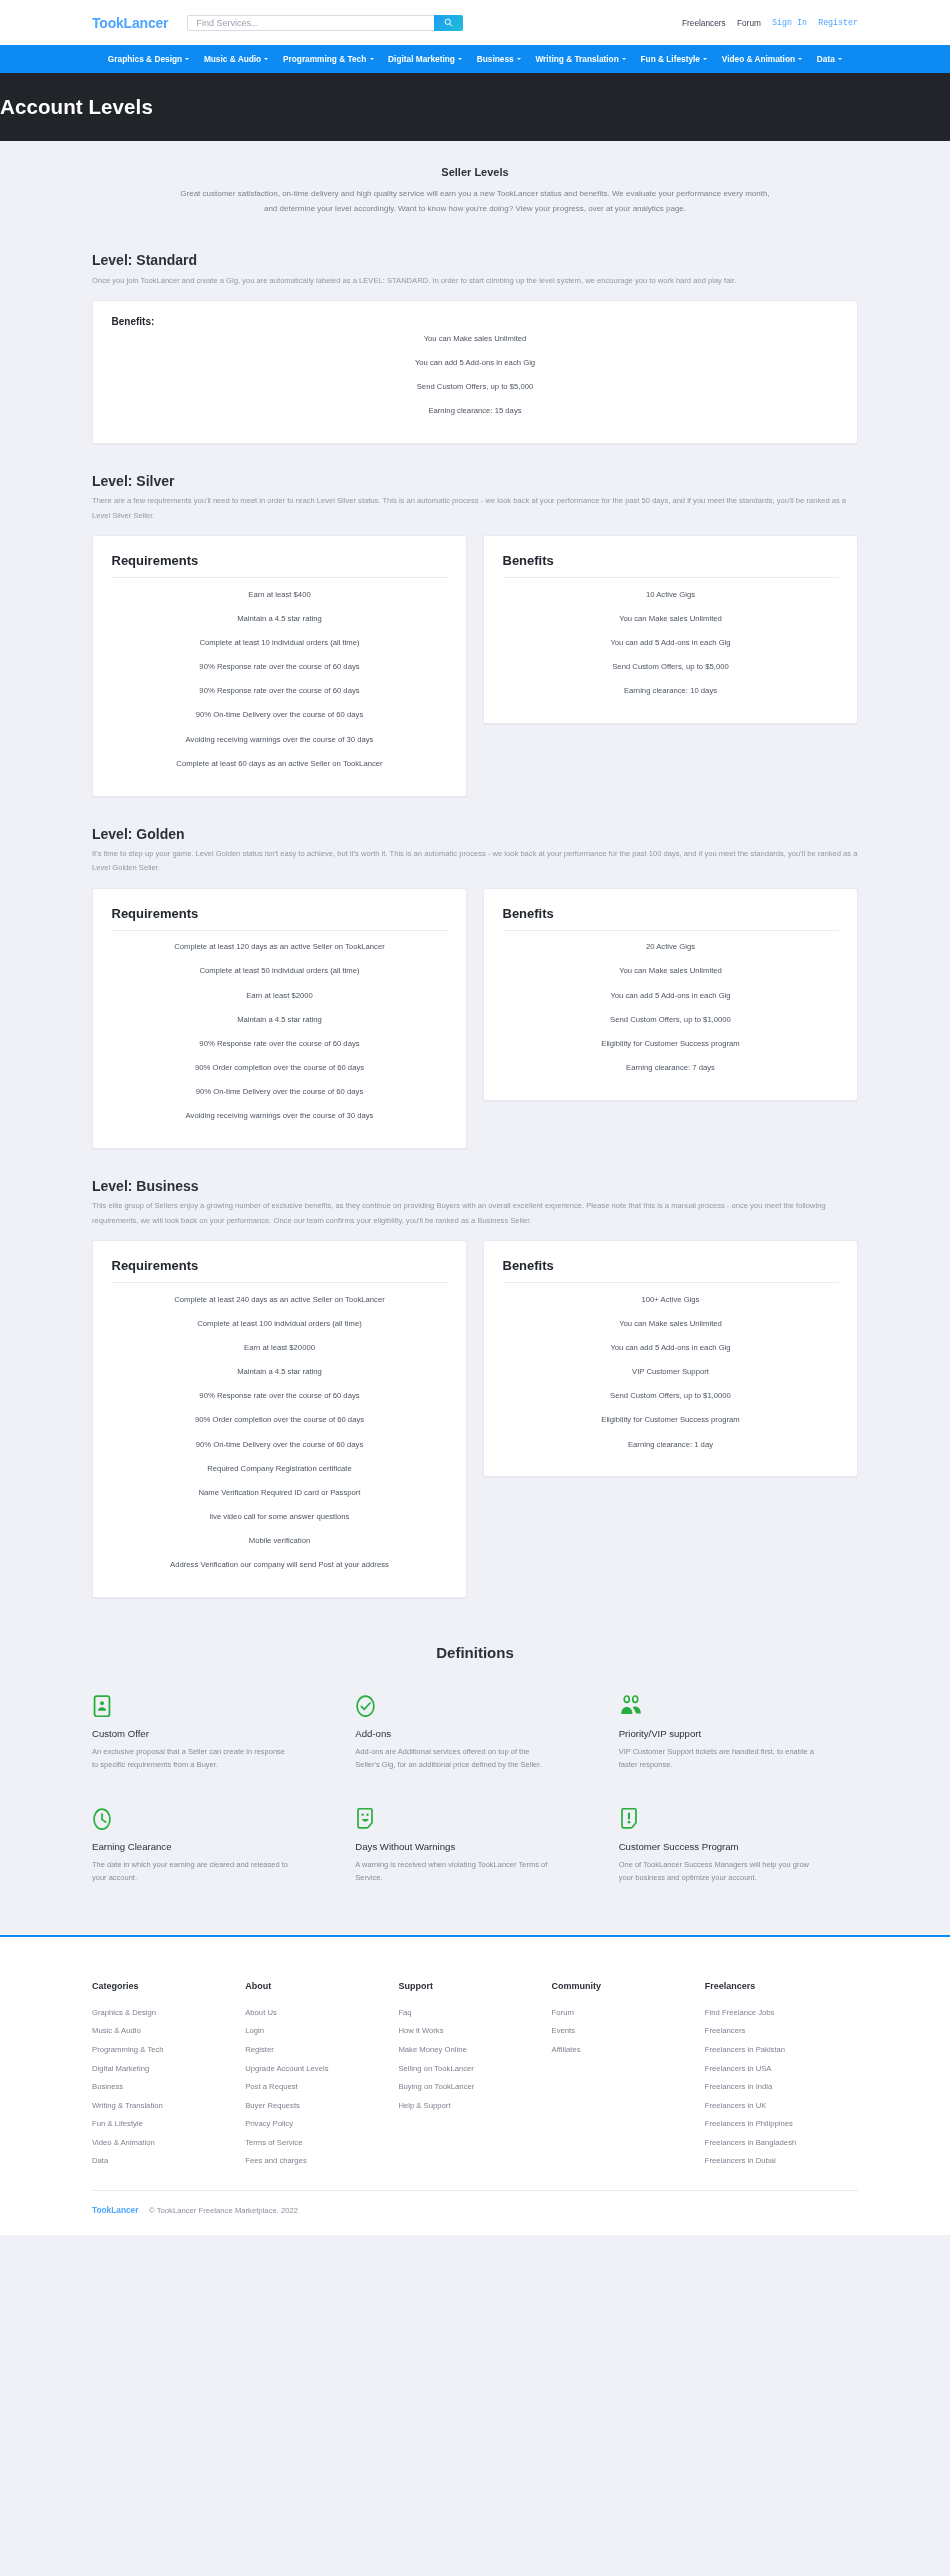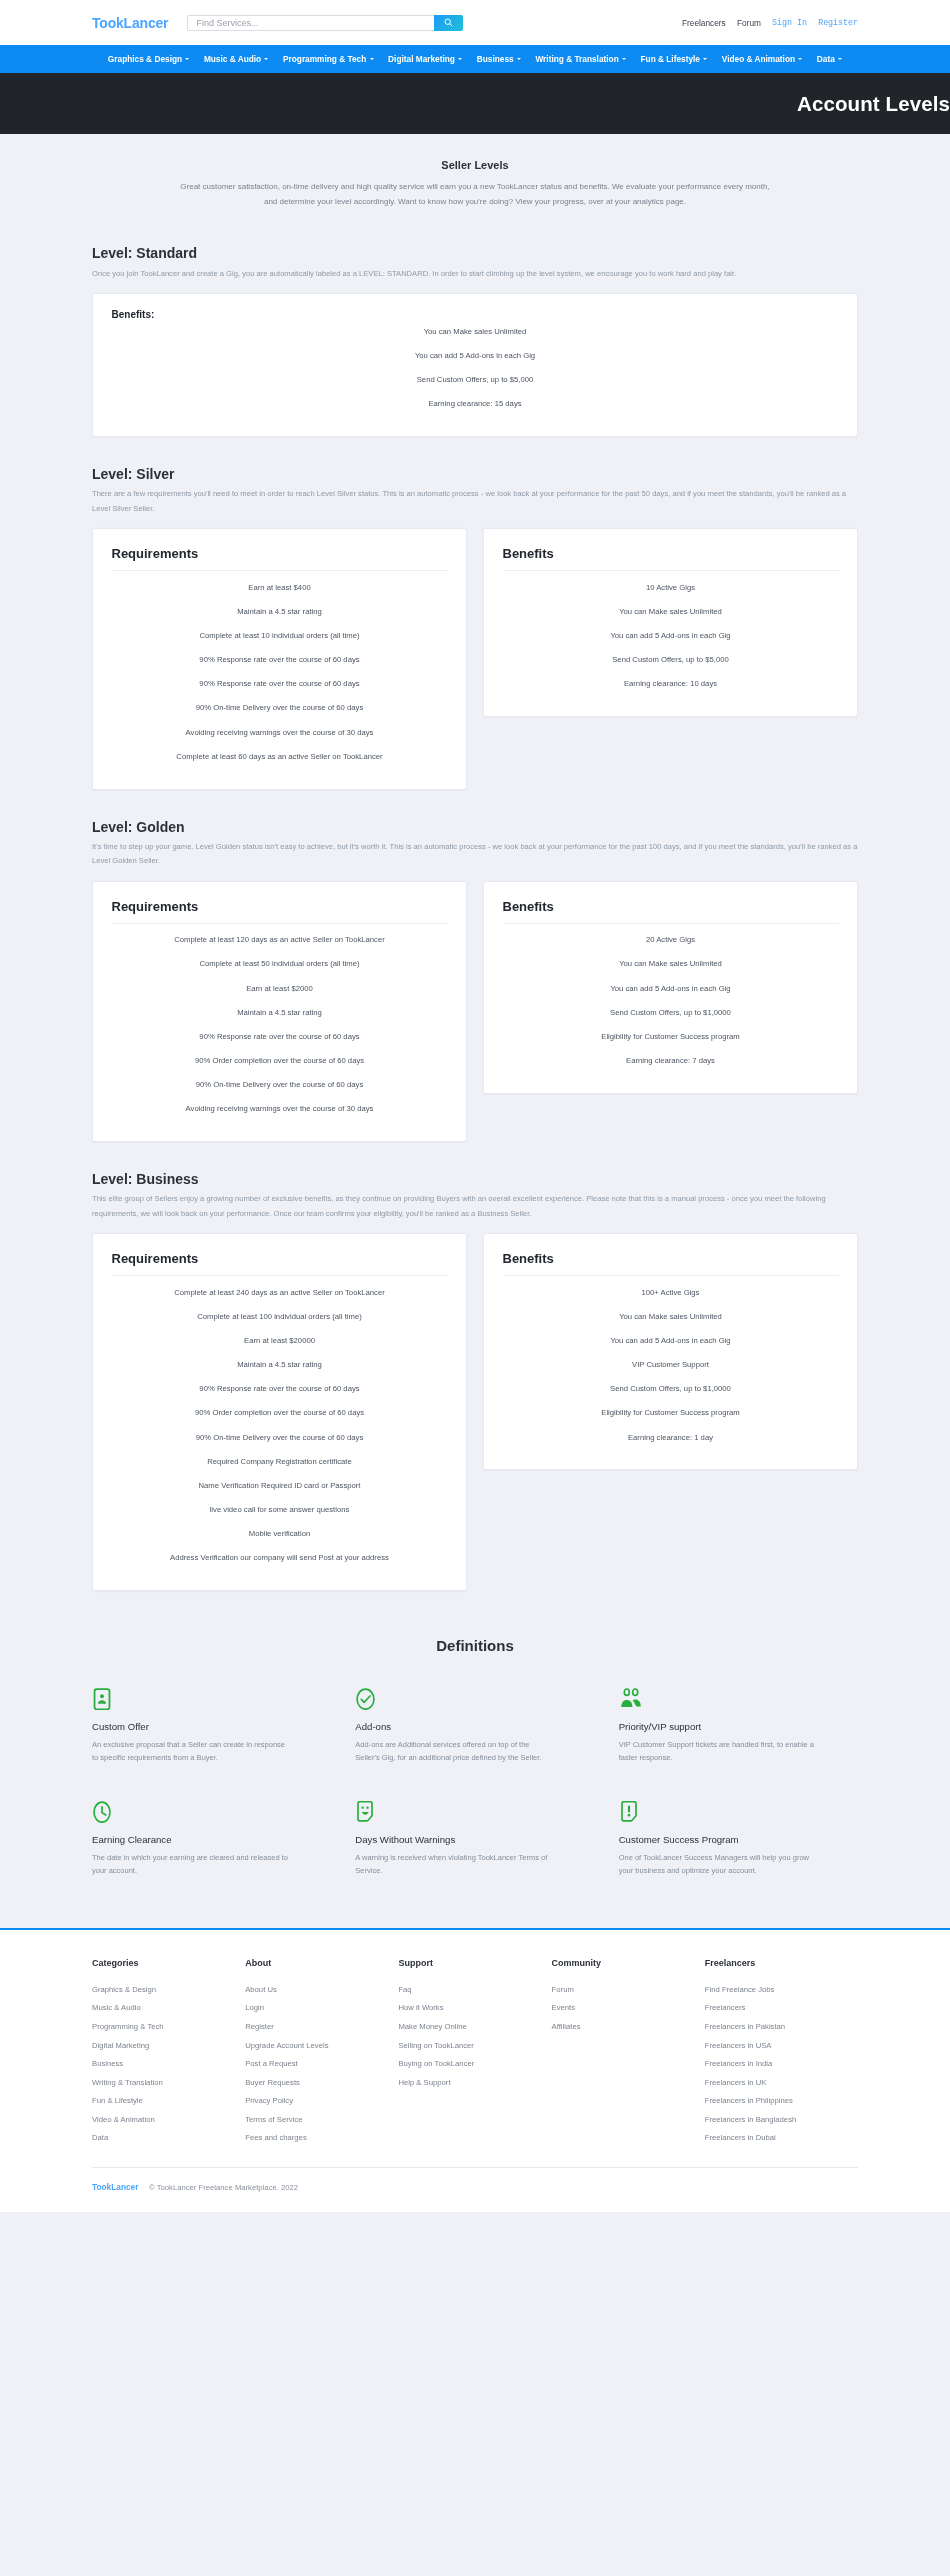--- a/index.html
+++ b/index.html
@@ -39,21 +39,21 @@
     width:766px; margin:0 auto; height:28px;
     display:flex; align-items:center; justify-content:center; gap:14.5px;
   }
   .catnav-item {
     color:#fff; font-size:8.3px; font-weight:bold; cursor:pointer;
     display:flex; align-items:center; gap:3.3px; white-space:nowrap;
   }
   .caret { width:0;height:0;border-left:2.3px solid transparent;border-right:2.3px solid transparent;border-top:2.6px solid #fff; }
 
   
-  .hero { background:#212529; height:61px; display:flex; align-items:center; justify-content:flex-end; }
+  .hero { background:#212529; height:68px; display:flex; align-items:center; justify-content:flex-start; }
   .hero h1 { color:#fff; font-size:20.5px; font-weight:bold; letter-spacing:0.1px; }
 
   
   .intro { padding:25px 0 6.6px; text-align:center; }
   .intro h2 { font-size:11px; font-weight:bold; color:#2c3038; margin-bottom:9.2px; }
   .intro p { font-size:8px; line-height:1.85; color:#7b828e; max-width:594px; margin:0 auto; }
 
   
   .level { padding-top:29px; }
   .level h3 { font-size:14px; font-weight:bold; color:#2c3038; margin-bottom:5.3px; }
@@ -77,21 +77,21 @@
 
   
   .definitions { padding:46px 0 13.2px; }
   .definitions h2 { text-align:center; font-size:15px; font-weight:bold; color:#2c3038; margin-bottom:34px; }
   .defgrid { display:grid; grid-template-columns:repeat(3,1fr); gap:37px 24px; }
   .defitem .icon { height:22.4px; margin-bottom:10.6px; }
   .defitem h4 { font-size:9.6px; font-weight:normal; color:#2c3038; margin-bottom:6px; }
   .defitem p { font-size:7.5px; line-height:1.75; color:#868e9b; max-width:198px; }
 
   
-  .footer { background:#fff; border-top:2px solid #0d8bf2; margin-top:37px; padding:28px 0 0; }
+  .footer { background:#fff; border-top:2px solid #0d8bf2; margin-top:37px; padding:44px 0 0; }
   .footcols { display:grid; grid-template-columns:repeat(5,1fr); gap:0; }
   .footcol h5 { font-size:9px; font-weight:bold; color:#2c3038; margin-bottom:17px; }
   .footcol a {
     display:block; font-size:7.7px; color:#7d838f; text-decoration:none;
     margin-bottom:9.6px;
   }
   .footrule { border:none; border-top:0.7px solid #e6e9ef; margin:14.5px 0 0; }
   .copyright { display:flex; align-items:center; gap:10.6px; padding:14.5px 0 20px; }
   .copyright .cbrand { color:#4da6ff; font-size:8.3px; font-weight:bold; }
   .copyright .ctext { font-size:7.7px; color:#8a909c; }

